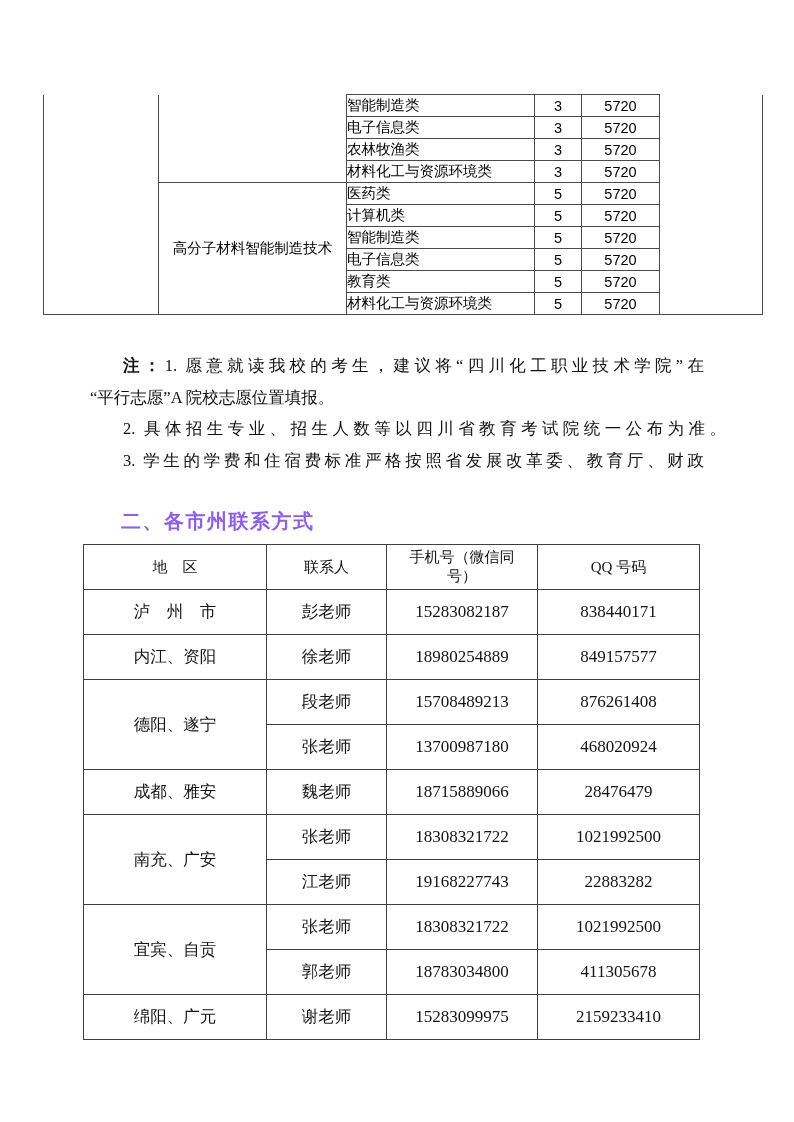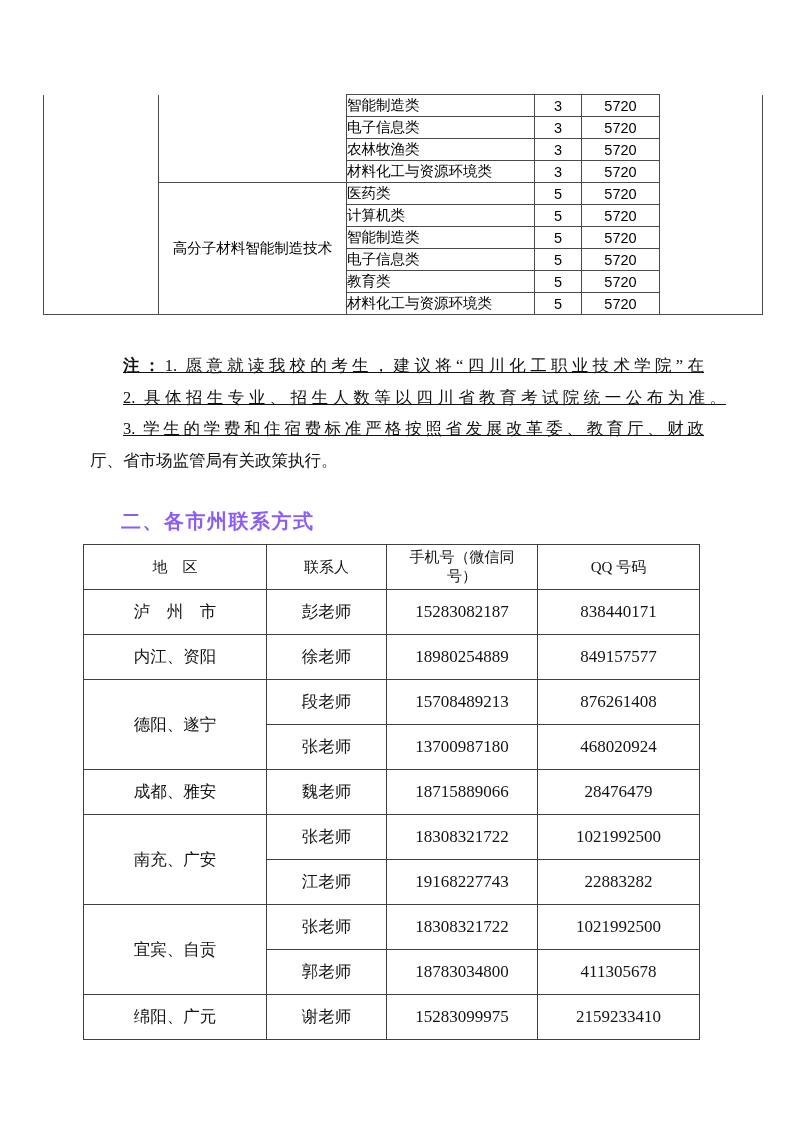--- a/index.html
+++ b/index.html
@@ -24,21 +24,21 @@
   td.col2-empty { border-right:1px solid #4a4a4a; border-bottom:1px solid #4a4a4a; border-top:none; }
   td.col2-major { border-right:1px solid #4a4a4a; border-bottom:1px solid #4a4a4a; text-align:center; vertical-align:middle; }
   td.col6-empty { border-right:1px solid #4a4a4a; border-bottom:1px solid #4a4a4a; border-top:none; }
 
   
   .notes {
     position:absolute; left:90px; top:350px; width:614px;
     font-size:16.5px; line-height:31.5px; color:#111;
   }
   .note-line { white-space:nowrap; }
-  .jfy { white-space:normal; text-align:justify; text-align-last:justify;text-decoration:underline; }
+  .jfy { white-space:normal; text-align:justify; text-align-last:justify; }
   .ind { padding-left:33px; }
   .note-label { font-weight:bold; }
   .w-p2 { width:603px; }
 
   
   .section-heading {
     position:absolute; left:121px; top:508px;
     font-family:"Liberation Sans","DejaVu Sans",sans-serif;
     font-weight:bold; font-size:20px; letter-spacing:1.5px; color:#8b5cf6;
   }
@@ -125,23 +125,23 @@
     <tr>
       <td class="cell-cat">材料化工与资源环境类</td>
       <td class="cell-num">5</td>
       <td class="cell-num">5720</td>
     </tr>
   </tbody>
 </table>
 
 <div class="notes">
   <div class="note-line jfy ind"><span class="note-label">注：</span><span>1. 愿意就读我校的考生，建议将“四川化工职业技术学院”在</span></div>
+  <div class="note-line">“平行志愿”A 院校志愿位置填报。</div>
   <div class="note-line jfy ind w-p2">2. 具体招生专业、招生人数等以四川省教育考试院统一公布为准。</div>
   <div class="note-line jfy ind">3. 学生的学费和住宿费标准严格按照省发展改革委、教育厅、财政</div>
-  <div class="note-line">厅、省市场监管局有关政策执行。</div>
 </div>
 
 <div class="section-heading">二、各市州联系方式</div>
 
 <table class="contact-table">
   <colgroup>
     <col style="width:183px">
       <col style="width:120px">
       <col style="width:151px">
       <col style="width:162px">

